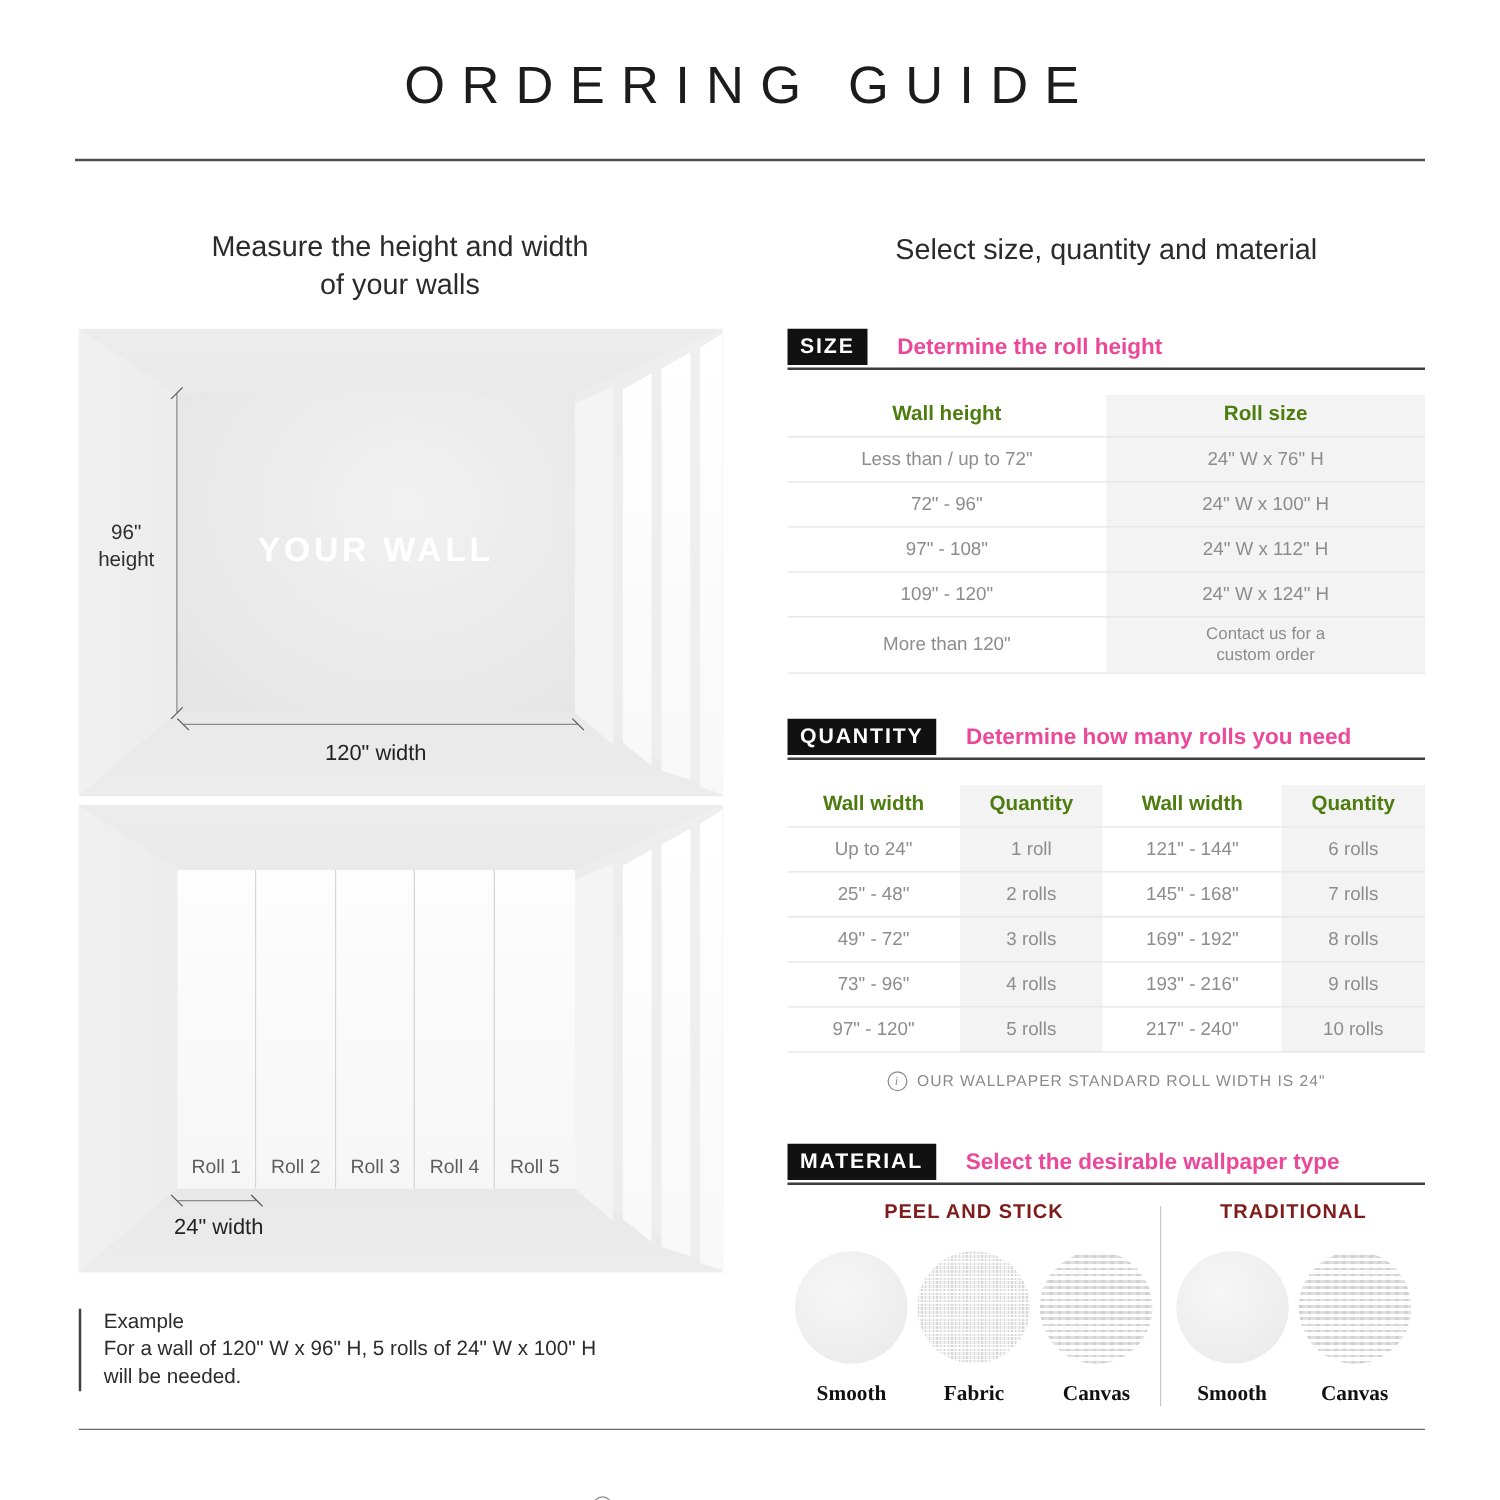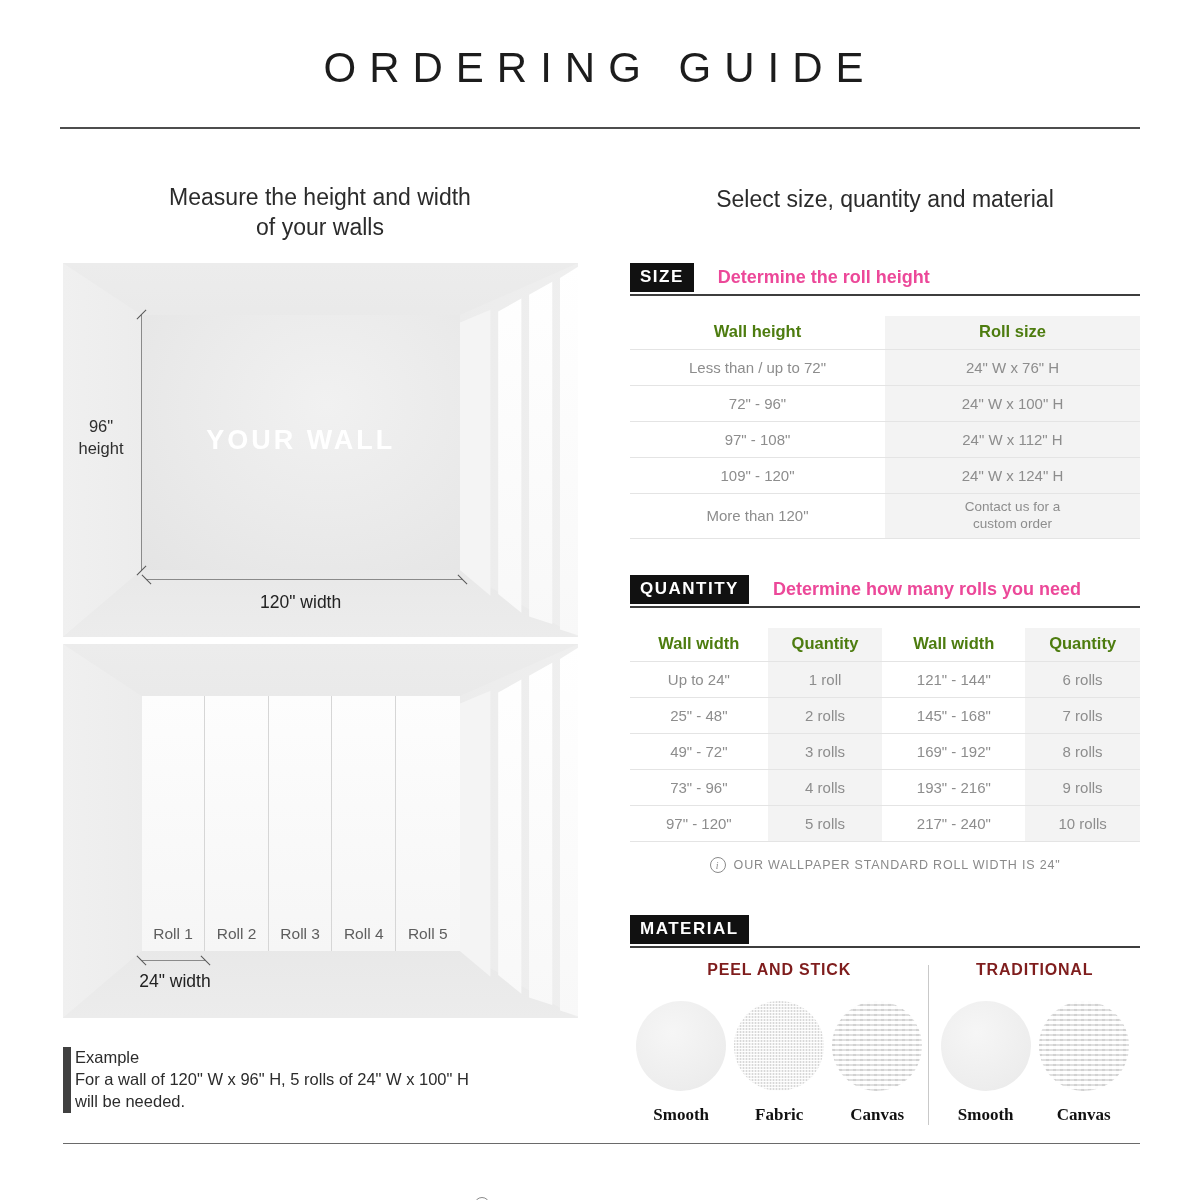--- a/index.html
+++ b/index.html
@@ -73,21 +73,21 @@
     font-size:17.5px; color:#222222; }
 
   .rolls { display:grid; grid-template-columns:repeat(5,1fr); background:none; }
   .roll { position:relative; background:linear-gradient(to bottom,#fdfdfd,#f6f6f6); border-right:1px solid #d6d6d6; }
   .roll:last-child { border-right:none; }
   .roll-label { position:absolute; bottom:8px; left:0; width:100%; text-align:center;
     color:#5d5d5d; font-size:15.5px; }
 
   
   .example { position:absolute; left:63px; top:1047px; width:480px;
-    border-left:8px solid #404040; padding-left:4px;
+    border-left:2px solid #404040; padding-left:18px;
     font-size:16.5px; color:#2c2c2c; line-height:1.33; }
 
   
   .section { position:absolute; left:630px; width:510px; }
   #size-section { top:263px; }
   #quantity-section { top:575px; }
   #material-section { top:915px; }
 
   .section-header { display:flex; align-items:center; gap:24px;
     border-bottom:2px solid #3d3d3d; padding-bottom:2px; }
@@ -302,20 +302,21 @@
     </table>
     <div class="qty-note">
       <span class="info-icon"></span>
       <span>OUR WALLPAPER STANDARD ROLL WIDTH IS 24"</span>
     </div>
   </section>
 
   <section class="section" id="material-section">
     <div class="section-header">
       <span class="badge">MATERIAL</span>
+      <span class="section-sub">Select the desirable wallpaper type</span>
     </div>
     <div class="material-groups">
       <div class="material-group group-1">
         <div class="group-name">PEEL AND STICK</div>
         <div class="circles">
           <div class="swatch-wrap">
             <div class="swatch smooth"></div>
             <div class="swatch-label">Smooth</div>
           </div>
           <div class="swatch-wrap">

